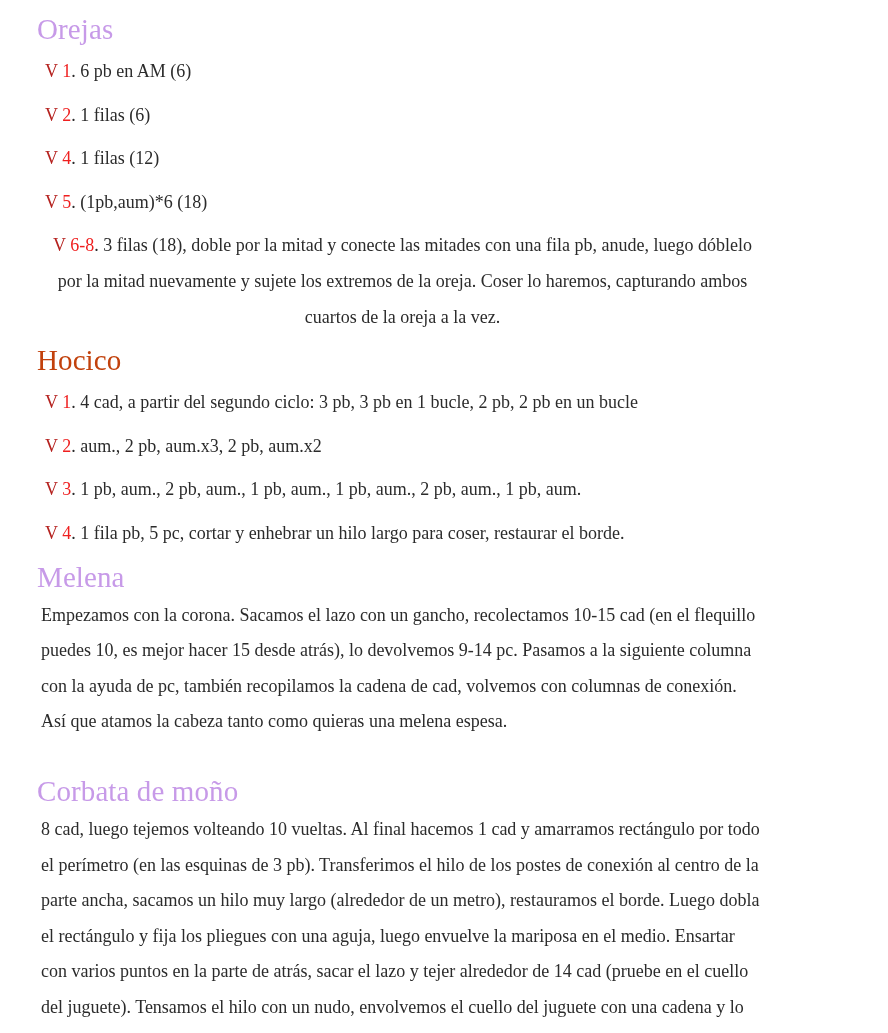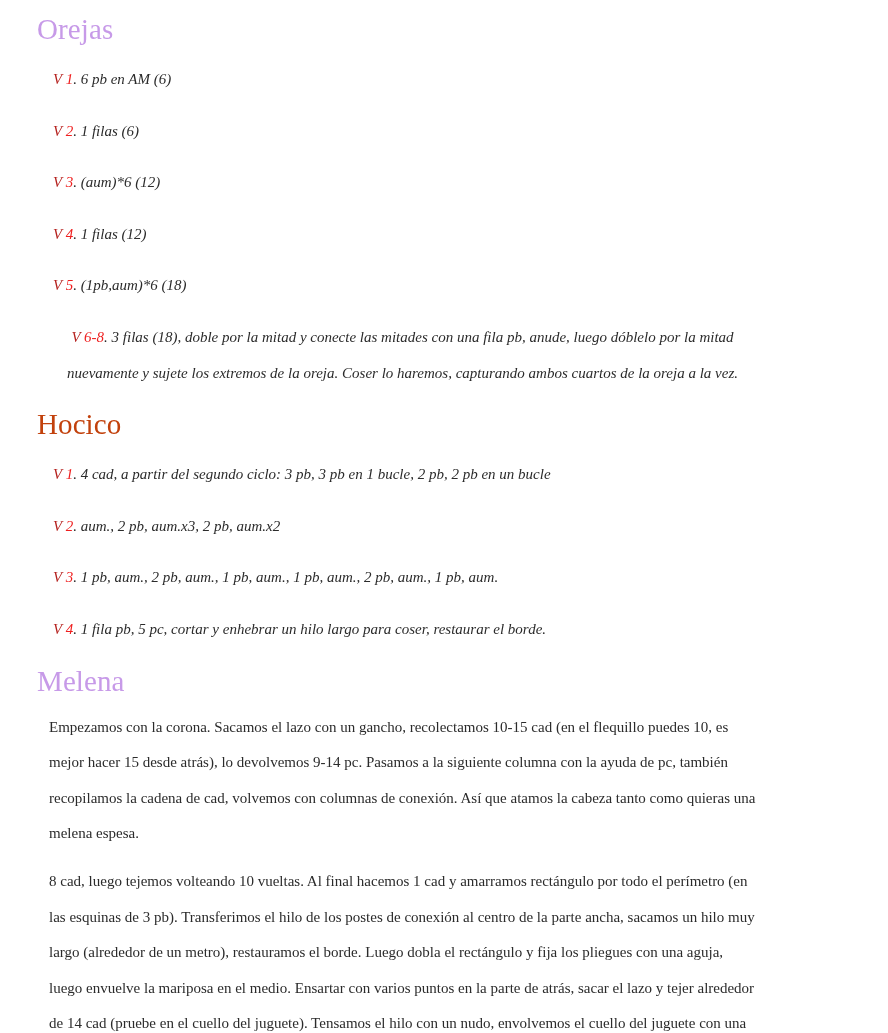--- a/index.html
+++ b/index.html
@@ -28,71 +28,70 @@
     color: #c79ae8;
     margin: 0 0 2px 0;
     padding: 0;
     line-height: 34px;
     letter-spacing: 0.1px;
   }
   h2.section-heading.spaced {
     margin-top: 34px;
   }
   .row-line {
-    font-size: 15px;
+    font-size: 18px;
     line-height: 35.6px;
     color: #2b2b2b;
-    margin: 16px;
+    margin: 8px;
     white-space: nowrap;
-    font-style: italic;
   }
   .row-line.wrap {
     white-space: normal;
     text-align: center;
   }
   .marker-v {
     color: #b5221f;
   }
   .marker-num {
     color: #ef1f1f;
   }
   .para {
-    font-size: 15px;
+    font-size: 18px;
     line-height: 35.6px;
     color: #2b2b2b;
-    margin: 12px;
+    margin: 4px;
     text-align: left;
   }
   .block {
     margin: 0;
     padding: 0;
   }
 </style>
 </head>
 <body style="background: rgb(255, 255, 255); color: rgb(43, 43, 43);">
 
 <div class="page">
   <div id="content">
       <div class="block">
         <h2 class="section-heading" style="color: rgb(199, 154, 232);">Orejas</h2>
         <p class="row-line"><span class="marker-v" style="color: rgb(181, 34, 31);">V</span> <span class="marker-num" style="color: rgb(239, 31, 31);">1</span>. <span>6 pb en AM (6)</span></p>
         <p class="row-line"><span class="marker-v" style="color: rgb(181, 34, 31);">V</span> <span class="marker-num" style="color: rgb(239, 31, 31);">2</span>. <span>1 filas (6)</span></p>
-        <p class="row-line"><span class="marker-v" style="color: rgb(181, 34, 31);">V</span> <span class="marker-num" style="color: rgb(239, 31, 31);">3</span>. <span>(aum)*6 (12)</span></p>
         <p class="row-line"><span class="marker-v" style="color: rgb(181, 34, 31);">V</span> <span class="marker-num" style="color: rgb(239, 31, 31);">4</span>. <span>1 filas (12)</span></p>
         <p class="row-line"><span class="marker-v" style="color: rgb(181, 34, 31);">V</span> <span class="marker-num" style="color: rgb(239, 31, 31);">5</span>. <span>(1pb,aum)*6 (18)</span></p>
         <p class="row-line wrap"><span class="marker-v" style="color: rgb(181, 34, 31);">V</span> <span class="marker-num" style="color: rgb(239, 31, 31);">6-8</span>. <span>3 filas (18), doble por la mitad y conecte las mitades con una fila pb, anude, luego dóblelo por la mitad nuevamente y sujete los extremos de la oreja. Coser lo haremos, capturando ambos cuartos de la oreja a la vez.</span></p>
       </div>
       <div class="block">
         <h2 class="section-heading" style="color: #c2410c;">Hocico</h2>
         <p class="row-line"><span class="marker-v" style="color: rgb(181, 34, 31);">V</span> <span class="marker-num" style="color: rgb(239, 31, 31);">1</span>. <span>4 cad, a partir del segundo ciclo: 3 pb, 3 pb en 1 bucle, 2 pb, 2 pb en un bucle</span></p>
         <p class="row-line"><span class="marker-v" style="color: rgb(181, 34, 31);">V</span> <span class="marker-num" style="color: rgb(239, 31, 31);">2</span>. <span>aum., 2 pb, aum.x3, 2 pb, aum.x2</span></p>
         <p class="row-line"><span class="marker-v" style="color: rgb(181, 34, 31);">V</span> <span class="marker-num" style="color: rgb(239, 31, 31);">3</span>. <span>1 pb, aum., 2 pb, aum., 1 pb, aum., 1 pb, aum., 2 pb, aum., 1 pb, aum.</span></p>
         <p class="row-line"><span class="marker-v" style="color: rgb(181, 34, 31);">V</span> <span class="marker-num" style="color: rgb(239, 31, 31);">4</span>. <span>1 fila pb, 5 pc, cortar y enhebrar un hilo largo para coser, restaurar el borde.</span></p>
       </div>
       <div class="block">
         <h2 class="section-heading" style="color: rgb(199, 154, 232);">Melena</h2>
         <p class="para">Empezamos con la corona. Sacamos el lazo con un gancho, recolectamos 10-15 cad (en el flequillo puedes 10, es mejor hacer 15 desde atrás), lo devolvemos 9-14 pc. Pasamos a la siguiente columna con la ayuda de pc, también recopilamos la cadena de cad, volvemos con columnas de conexión. Así que atamos la cabeza tanto como quieras una melena espesa.</p>
       </div>
       <div class="block">
+        <h2 class="section-heading spaced" style="color: rgb(199, 154, 232);">Corbata de moño</h2>
         <p class="para">8 cad, luego tejemos volteando 10 vueltas. Al final hacemos 1 cad y amarramos rectángulo por todo el perímetro (en las esquinas de 3 pb). Transferimos el hilo de los postes de conexión al centro de la parte ancha, sacamos un hilo muy largo (alrededor de un metro), restauramos el borde. Luego dobla el rectángulo y fija los pliegues con una aguja, luego envuelve la mariposa en el medio. Ensartar con varios puntos en la parte de atrás, sacar el lazo y tejer alrededor de 14 cad (pruebe en el cuello del juguete). Tensamos el hilo con un nudo, envolvemos el cuello del juguete con una cadena y lo cosimos al lazo con el otro lado.</p>
       </div>
     </div>
 </div>
 
 </body></html>

